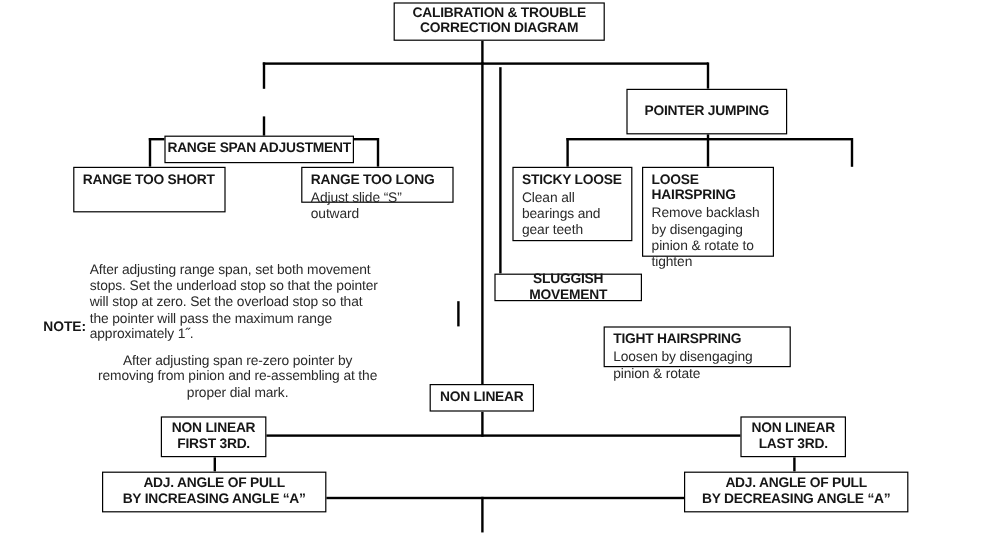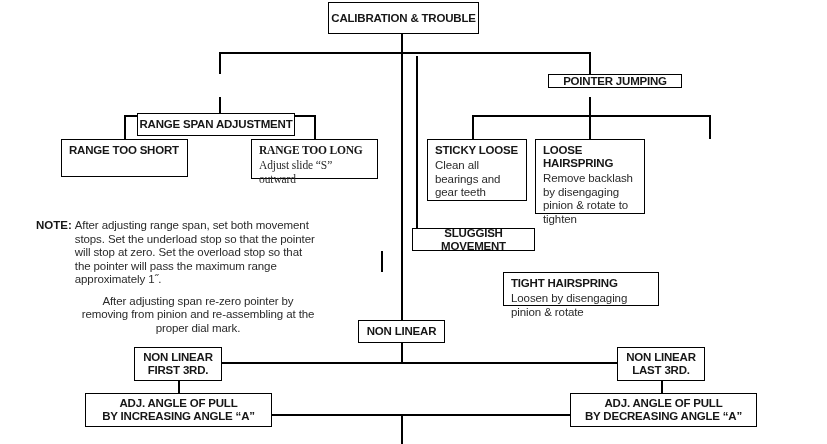--- a/index.html
+++ b/index.html
@@ -73,20 +73,21 @@
     display:flex;
     align-items:flex-start;
   }
   #note .nlabel{
     font-weight:bold;
     font-size:11.5px;
     color:#161616;
     line-height:13.5px;
     white-space:nowrap;
     padding-right:3px;
+    margin-top:48px;
   }
   #note .ntext{
     font-size:11.5px;
     color:#2a2a2a;
     line-height:13.5px;
     letter-spacing:-0.1px;
   }
   #note .npara{
     font-size:11.5px;
     color:#2a2a2a;
@@ -132,37 +133,38 @@
   <div class="ln hln" style="left:221px;top:362px;width:400px;"></div>
 
   <div class="ln vln" style="left:178px;top:381px;height:12px;"></div>
 
   <div class="ln vln" style="left:661px;top:381px;height:12px;"></div>
 
   <div class="ln hln" style="left:271px;top:414px;width:300px;"></div>
 
   <div class="ln vln" style="left:401px;top:414px;height:30px;"></div>
 
-  <div class="node center" style="left:328px;top:2px;width:151px;height:32px;">
+  <div class="node center" style="left:328px;top:2px;width:176px;height:32px;">
     <div class="hdr">CALIBRATION &amp; TROUBLE</div>
+    <div class="hdr">CORRECTION DIAGRAM</div>
   </div>
 
   <div class="node center" style="left:137px;top:74px;width:158px;height:23px;margin-top:39px;">
     <div class="hdr">RANGE SPAN ADJUSTMENT</div>
   </div>
 
-  <div class="node center" style="left:548px;top:74px;width:134px;height:14px;">
+  <div class="node center" style="left:522px;top:74px;width:134px;height:38px;">
     <div class="hdr">POINTER JUMPING</div>
   </div>
 
   <div class="node left" style="left:61px;top:139px;width:127px;height:38px;">
     <div class="hdr">RANGE TOO SHORT</div>
   </div>
 
-  <div class="node left" style="left:251px;top:139px;width:127px;height:40px;font-family:Liberation Serif, serif;">
+  <div class="node left" style="left:251px;top:139px;width:127px;height:30px;">
     <div class="hdr">RANGE TOO LONG</div>
     <div class="body">Adjust slide “S” outward</div>
   </div>
 
   <div class="node left" style="left:427px;top:139px;width:100px;height:62px;">
     <div class="hdr">STICKY LOOSE</div>
     <div class="body">Clean all bearings and gear teeth</div>
   </div>
 
   <div class="node left" style="left:535px;top:139px;width:110px;height:75px;">

